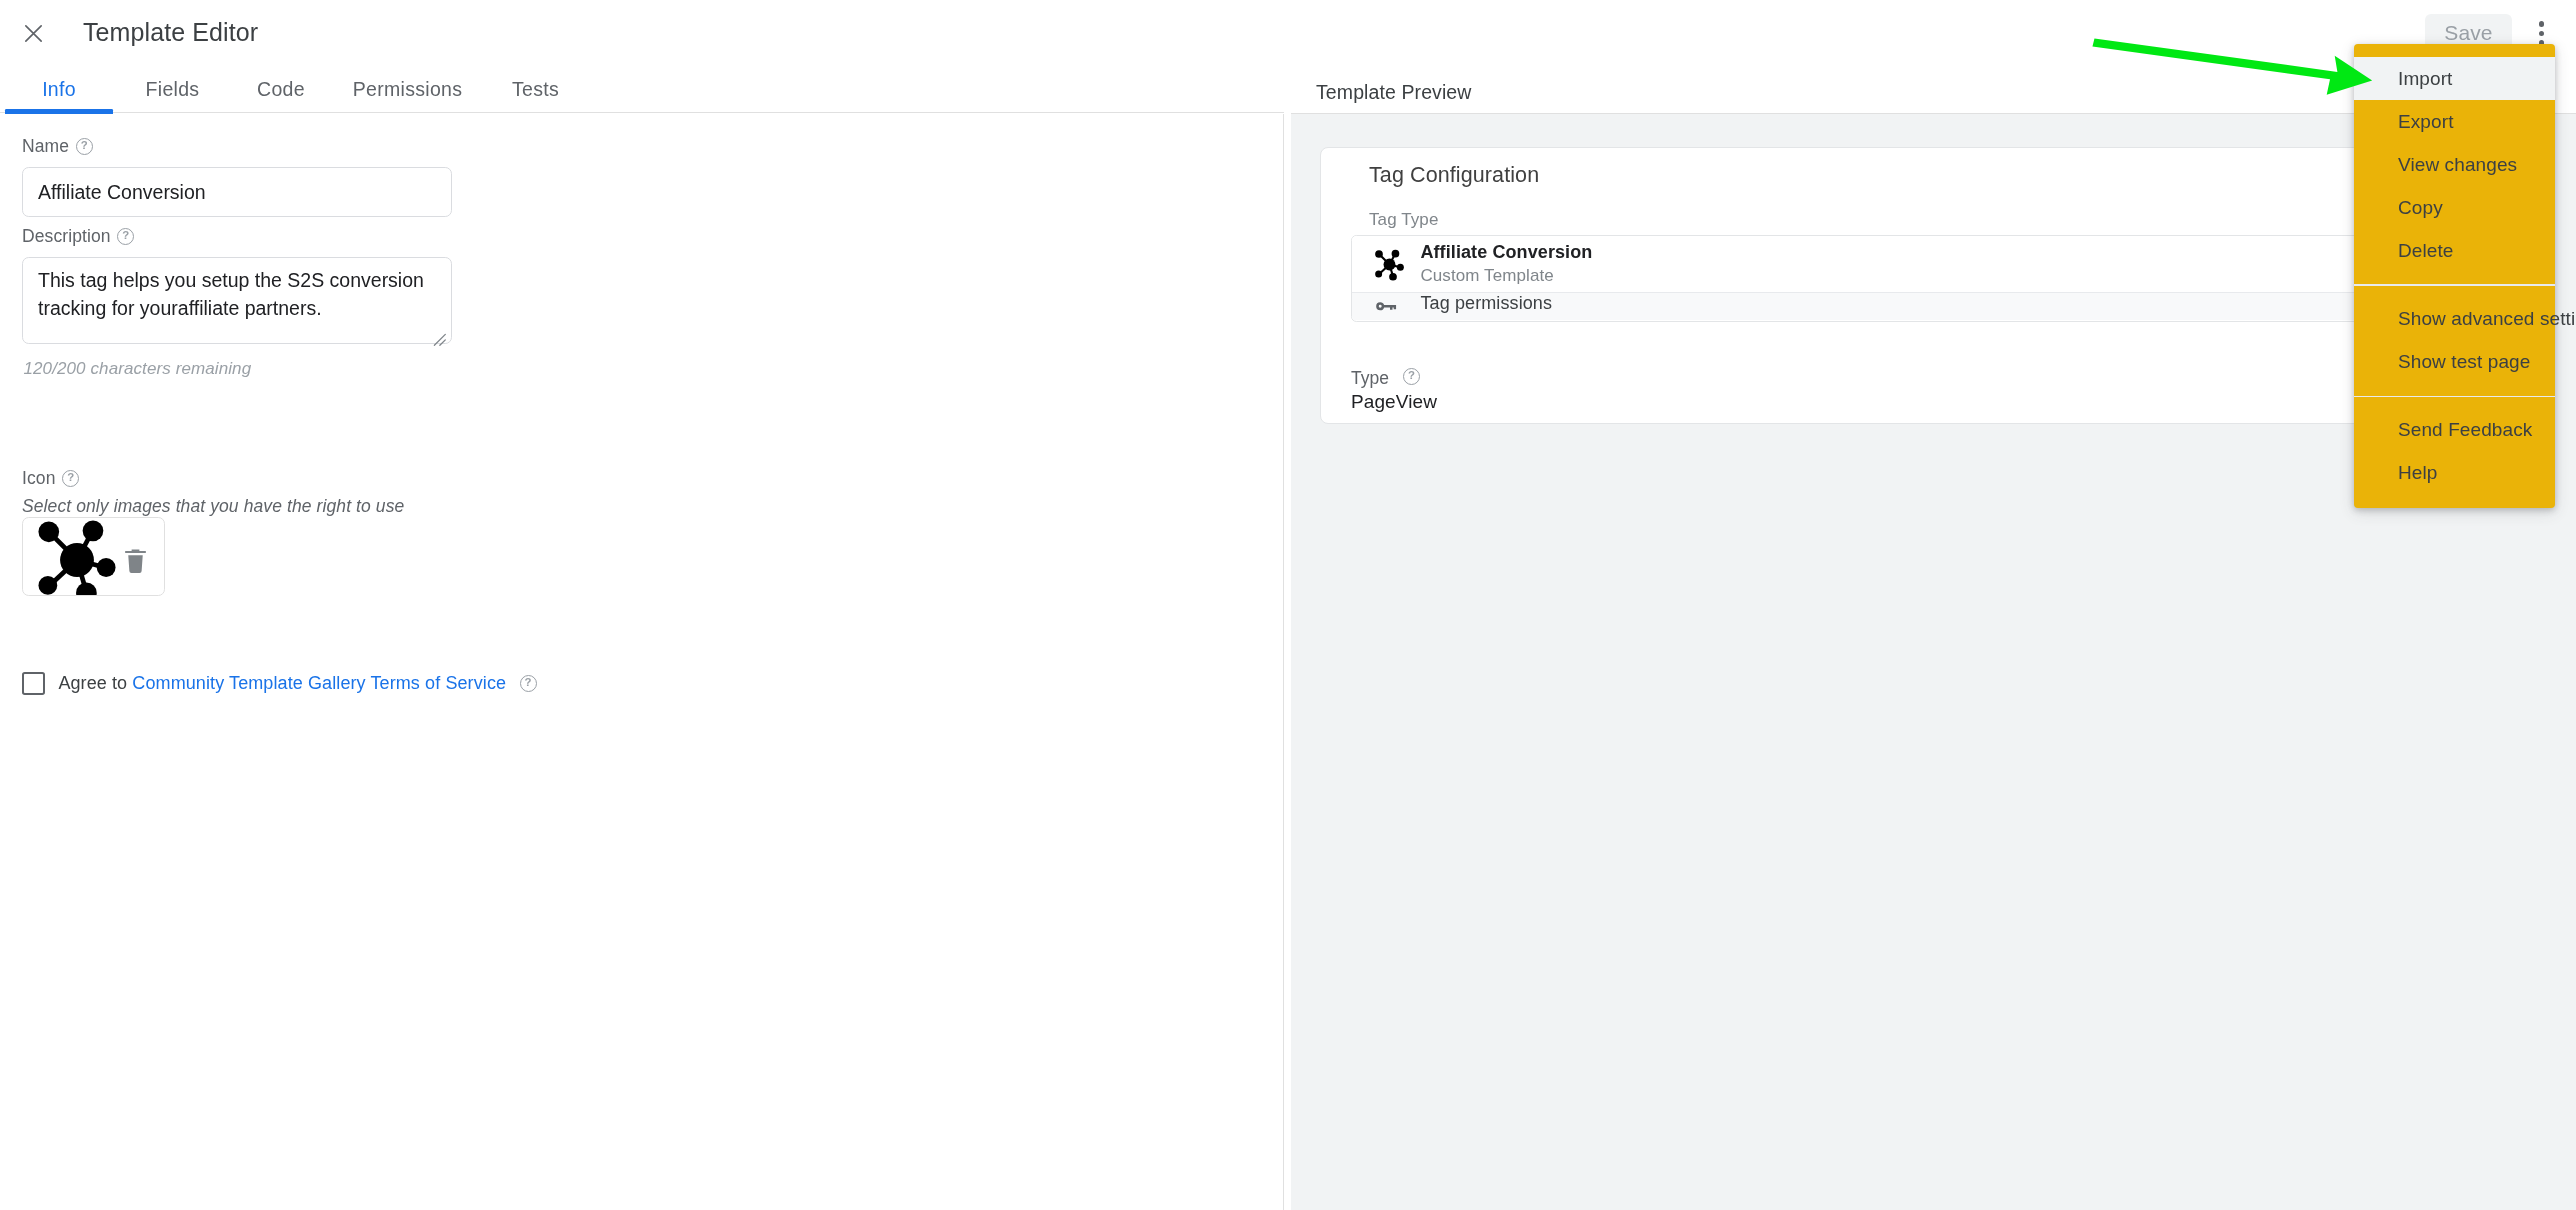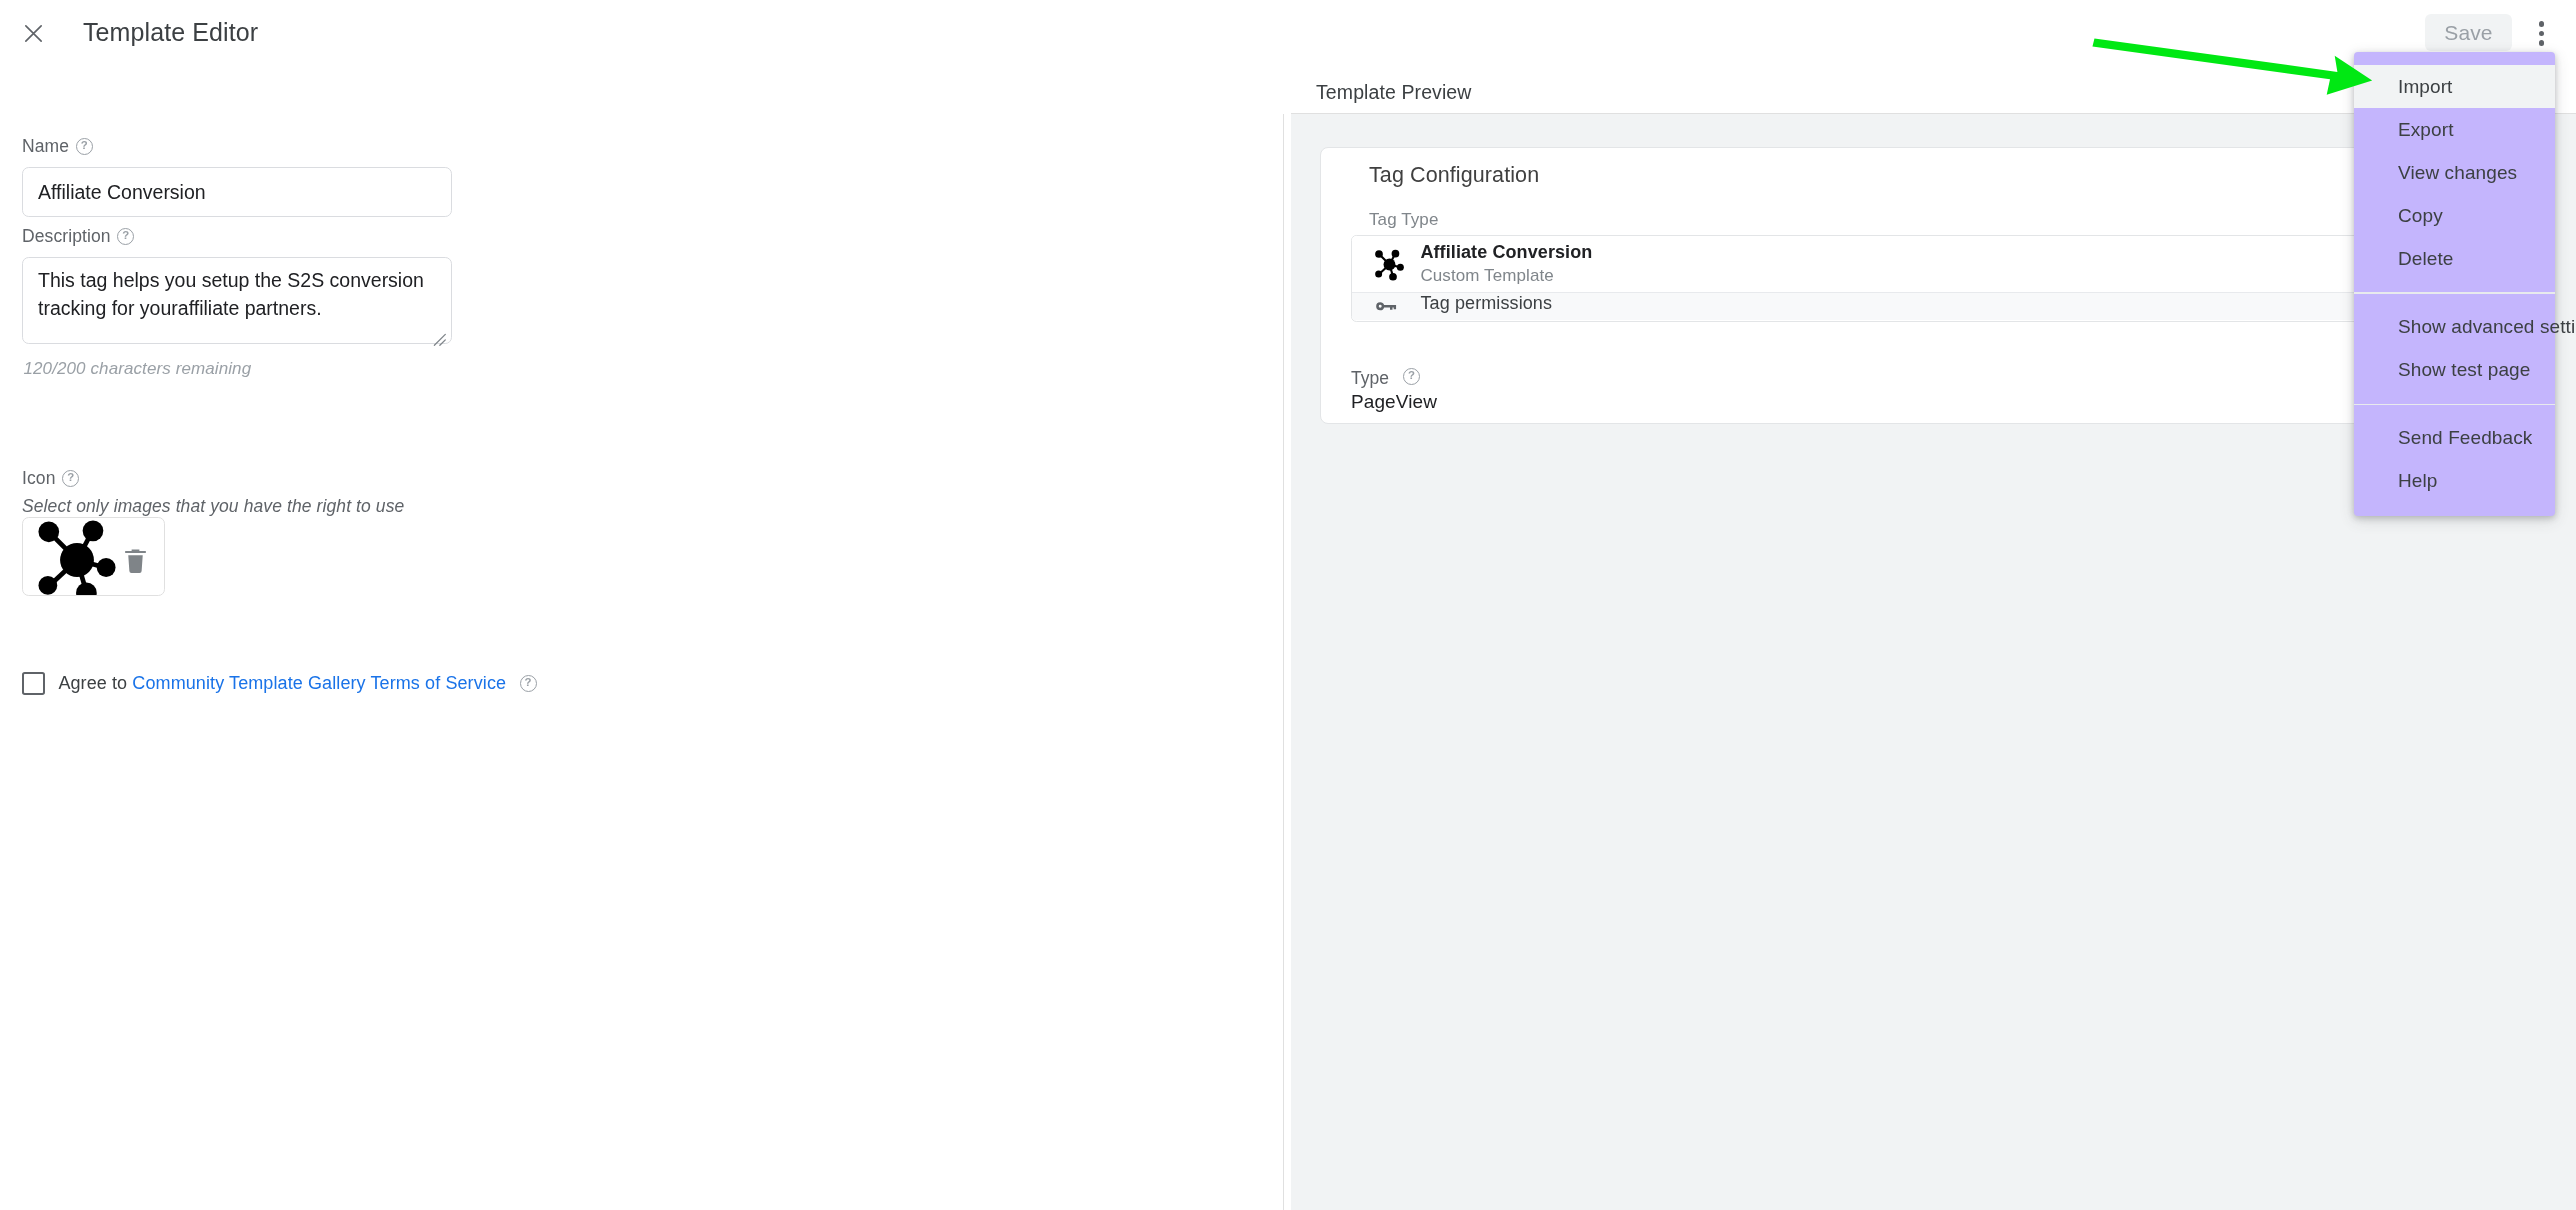--- a/index.html
+++ b/index.html
@@ -168,22 +168,22 @@
     font-size: 17.5px; color: #5f6368; display: flex; gap: 14px;
     white-space: nowrap;
   }
   .type-value {
     position: absolute; left: 1351px; top: 391px;
     font-size: 19px; color: #202124; letter-spacing: 0.1px; white-space: nowrap;
   }
 
   
   .menu {
-    position: absolute; left: 2354px; top: 52px; width: 201px;
-    background: #c4b5fd; border-radius: 4px;
+    position: absolute; left: 2354px; top: 44px; width: 201px;
+    background: #eab308; border-radius: 4px;
     box-shadow: 0 2px 6.7px rgba(60,64,67,.28), 0 4px 15px rgba(60,64,67,.16);
     padding: 13.4px 0 13.4px 0; z-index: 40;
   }
   .menu-item {
     height: 43px; display: flex; align-items: center; padding-left: 44px;
     font-size: 19px; color: #3c4043; letter-spacing: 0.1px; cursor: pointer;
     white-space: nowrap;
   }
   .menu-item.hovered { background: #f1f3f4; }
   .menu-sep { height: 1.3px; background: #e8eaed; margin: 12px 0; }
@@ -204,20 +204,30 @@
     </div>
     <div class="app-title">Template Editor</div>
     <button class="save-btn">Save</button>
     <div class="kebab-btn">
       <i></i>
       <i></i>
       <i></i>
     </div>
   </div>
 
+  <div class="tabs-wrap">
+    <div class="tabs">
+      <div class="tab active" style="width:118px">Info</div>
+      <div class="tab" style="width:109px">Fields</div>
+      <div class="tab" style="width:108px">Code</div>
+      <div class="tab" style="width:145px">Permissions</div>
+      <div class="tab" style="width:111px">Tests</div>
+      <div class="tab-underline"></div>
+    </div>
+  </div>
 
   <div class="left-panel">
 
     <div class="field-label" style="left:22px; top:21.5px;">
       <span>Name</span>
       <span class="help-icon">?</span>
     </div>
     <input class="txt-input" style="left: 22px; top: 53px; width: 430px; height: 50px;" value="Affiliate Conversion">
 
     <div class="field-label" style="left:22px; top:112px;">

